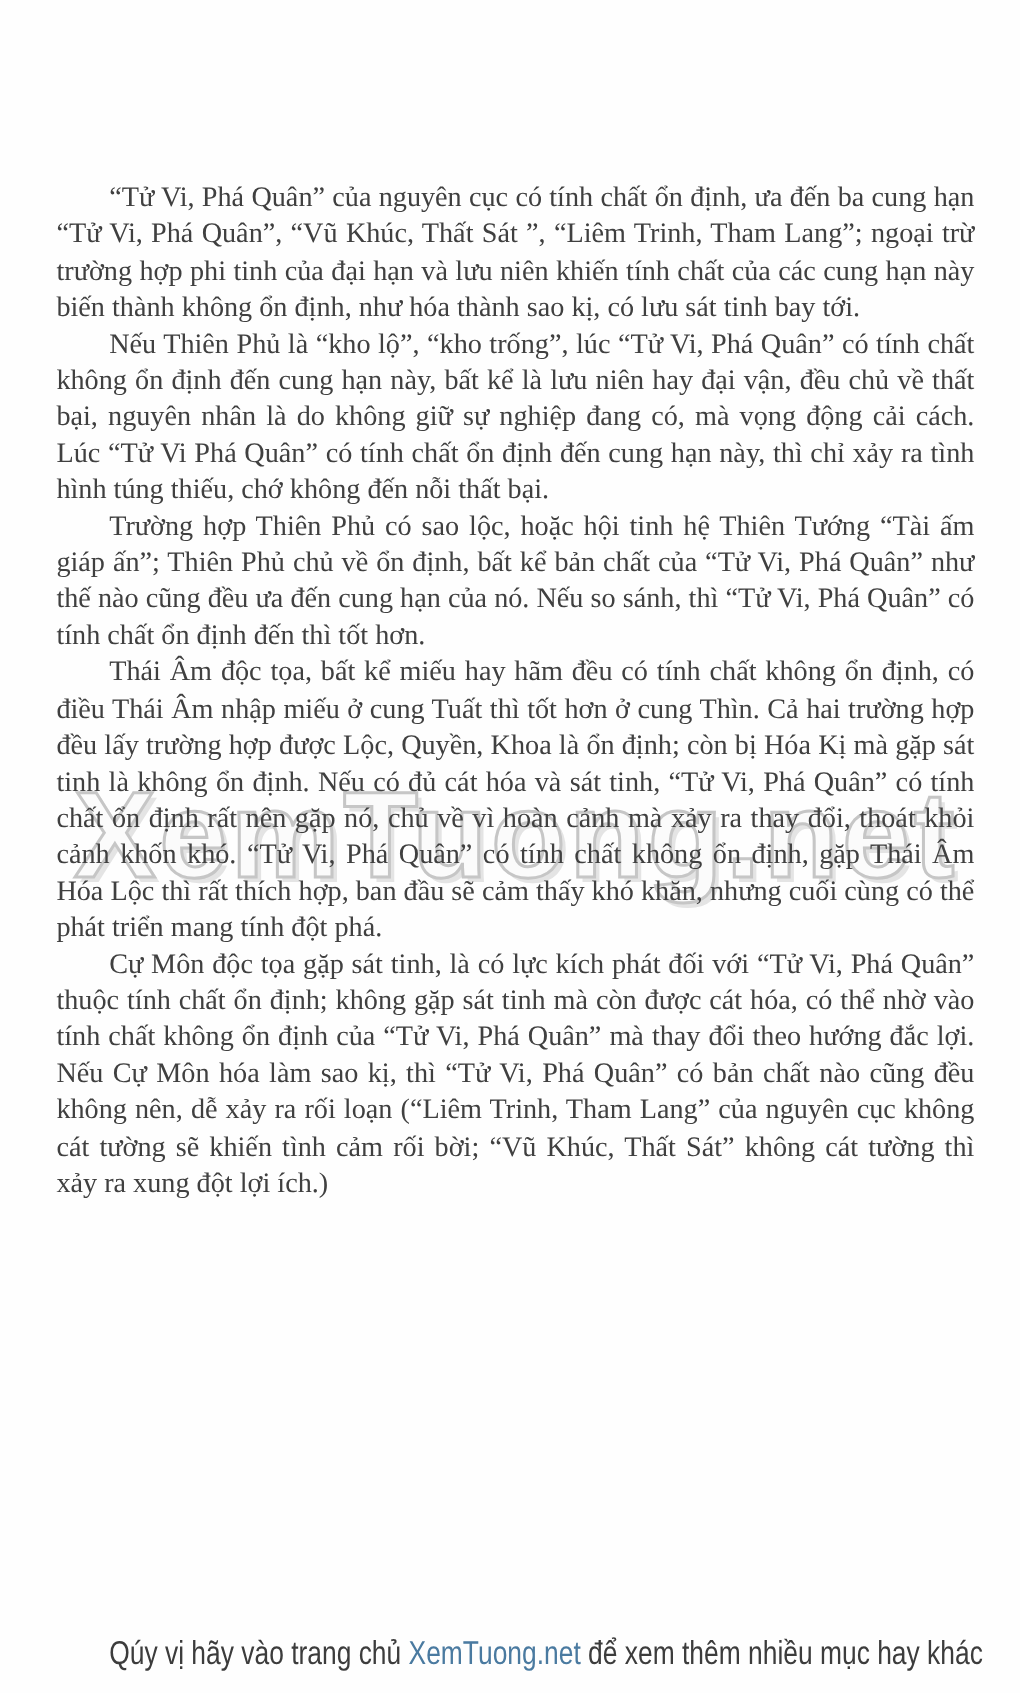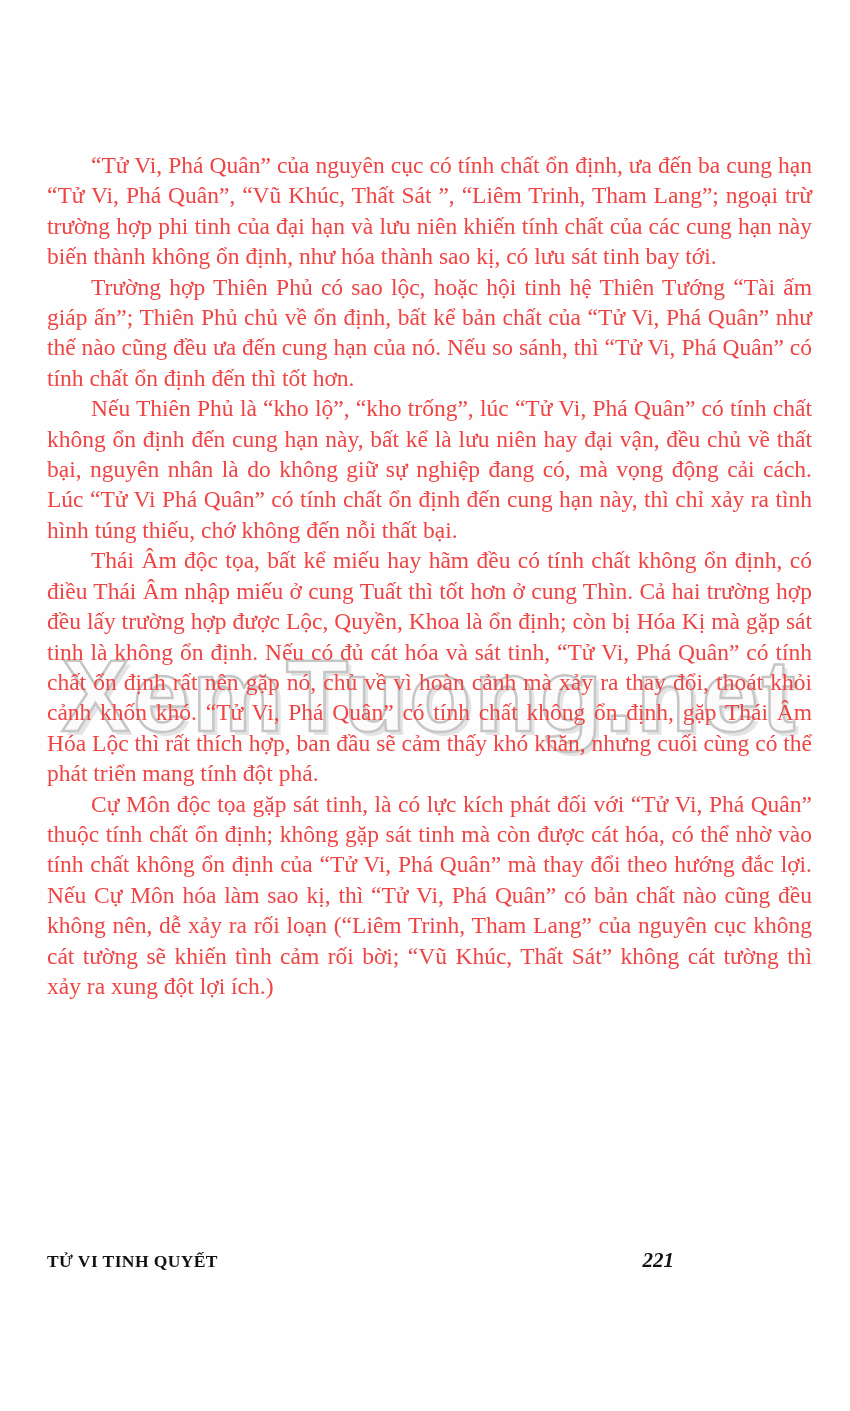--- a/index.html
+++ b/index.html
@@ -34,21 +34,21 @@
     z-index: 1;
   }
   .body-text {
     position: absolute;
     top: 150px;
     left: 47px;
     width: 765px;
     font-family: "Liberation Serif", "DejaVu Serif", serif;
     font-size: 23.5px;
     line-height: 30.4px;
-    color: #ef4444;
+    color: #404040;
     text-align: justify;
     z-index: 2;
   }
   .body-text p {
     margin: 0;
     text-indent: 44px;
   }
   .page-footer {
     position: absolute;
     top: 1248px;
@@ -98,25 +98,24 @@
 </style>
 </head>
 <body>
 
 <div class="page">
 
   <div class="watermark">XemTuong.net</div>
 
   <main class="body-text">
     <p>“Tử Vi, Phá Quân” của nguyên cục có tính chất ổn định, ưa đến ba cung hạn “Tử Vi, Phá Quân”, “Vũ Khúc, Thất Sát ”, “Liêm Trinh, Tham Lang”; ngoại trừ trường hợp phi tinh của đại hạn và lưu niên khiến tính chất của các cung hạn này biến thành không ổn định, như hóa thành sao kị, có lưu sát tinh bay tới.</p>
+    <p>Nếu Thiên Phủ là “kho lộ”, “kho trống”, lúc “Tử Vi, Phá Quân” có tính chất không ổn định đến cung hạn này, bất kể là lưu niên hay đại vận, đều chủ về thất bại, nguyên nhân là do không giữ sự nghiệp đang có, mà vọng động cải cách. Lúc “Tử Vi Phá Quân” có tính chất ổn định đến cung hạn này, thì chỉ xảy ra tình hình túng thiếu, chớ không đến nỗi thất bại.</p>
     <p>Trường hợp Thiên Phủ có sao lộc, hoặc hội tinh hệ Thiên Tướng “Tài ấm giáp ấn”; Thiên Phủ chủ về ổn định, bất kể bản chất của “Tử Vi, Phá Quân” như thế nào cũng đều ưa đến cung hạn của nó. Nếu so sánh, thì “Tử Vi, Phá Quân” có tính chất ổn định đến thì tốt hơn.</p>
-    <p>Nếu Thiên Phủ là “kho lộ”, “kho trống”, lúc “Tử Vi, Phá Quân” có tính chất không ổn định đến cung hạn này, bất kể là lưu niên hay đại vận, đều chủ về thất bại, nguyên nhân là do không giữ sự nghiệp đang có, mà vọng động cải cách. Lúc “Tử Vi Phá Quân” có tính chất ổn định đến cung hạn này, thì chỉ xảy ra tình hình túng thiếu, chớ không đến nỗi thất bại.</p>
     <p>Thái Âm độc tọa, bất kể miếu hay hãm đều có tính chất không ổn định, có điều Thái Âm nhập miếu ở cung Tuất thì tốt hơn ở cung Thìn. Cả hai trường hợp đều lấy trường hợp được Lộc, Quyền, Khoa là ổn định; còn bị Hóa Kị mà gặp sát tinh là không ổn định. Nếu có đủ cát hóa và sát tinh, “Tử Vi, Phá Quân” có tính chất ổn định rất nên gặp nó, chủ về vì hoàn cảnh mà xảy ra thay đổi, thoát khỏi cảnh khốn khó. “Tử Vi, Phá Quân” có tính chất không ổn định, gặp Thái Âm Hóa Lộc thì rất thích hợp, ban đầu sẽ cảm thấy khó khăn, nhưng cuối cùng có thể phát triển mang tính đột phá.</p>
     <p>Cự Môn độc tọa gặp sát tinh, là có lực kích phát đối với “Tử Vi, Phá Quân” thuộc tính chất ổn định; không gặp sát tinh mà còn được cát hóa, có thể nhờ vào tính chất không ổn định của “Tử Vi, Phá Quân” mà thay đổi theo hướng đắc lợi. Nếu Cự Môn hóa làm sao kị, thì “Tử Vi, Phá Quân” có bản chất nào cũng đều không nên, dễ xảy ra rối loạn (“Liêm Trinh, Tham Lang” của nguyên cục không cát tường sẽ khiến tình cảm rối bời; “Vũ Khúc, Thất Sát” không cát tường thì xảy ra xung đột lợi ích.)</p>
   </main>
 
-  <div class="page-footer">
-    <span class="book-title">TỬ VI TINH QUYẾT</span>
-    <span class="page-number">221</span>
+
+  <div class="banner">
+    <span class="banner-inner"><span>Qúy vị hãy vào trang chủ </span><span class="site-name">XemTuong.net</span><span> để xem thêm nhiều mục hay khác</span></span>
   </div>
-
 
 </div>
 
 </body></html>

